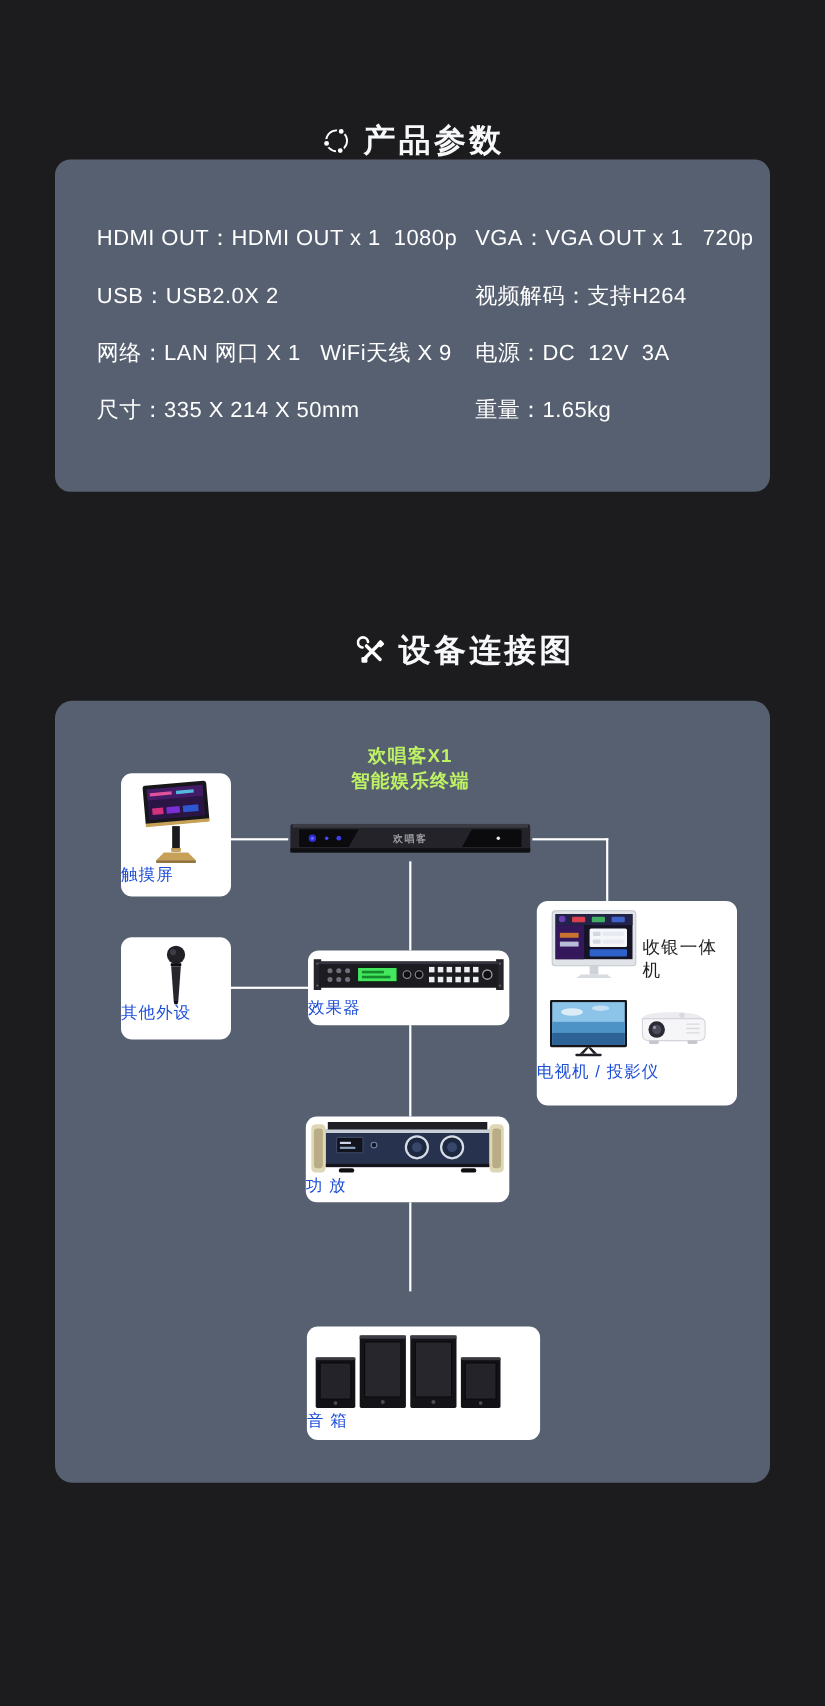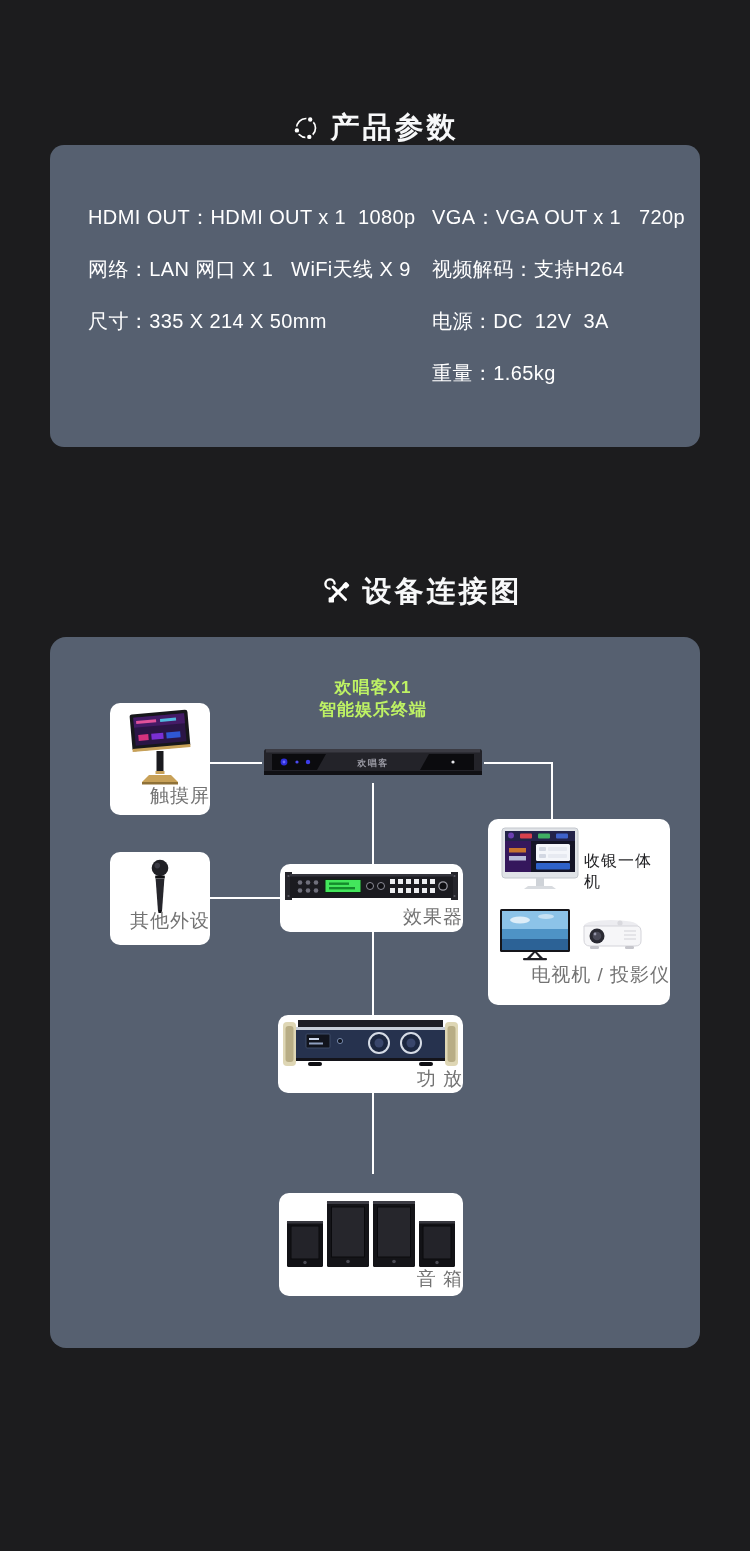--- a/index.html
+++ b/index.html
@@ -26,22 +26,22 @@
   .spec-col { position:absolute; top:46px; }
   .spec-row { height:52px; line-height:52px; white-space:pre; }
   .spec-label, .spec-value {
     color:#ffffff; font-size:20px; letter-spacing:0.4px; white-space:pre;
   }
   
   .node {
     position:absolute; background:#ffffff; border-radius:10px;
   }
   .node-label {
-    position:absolute; left:0; right:0; text-align:right;
-    color:#737373; font-size:19px; letter-spacing:1px; line-height:18px;
+    position:absolute; left:0; right:0; text-align:left;
+    color:#1d4ed8; font-size:15px; letter-spacing:1px; line-height:18px;
   }
   .node svg { position:absolute; display:block; }
   .term-label {
     position:absolute; text-align:center; color:#bef264;
     font-size:17px; font-weight:700; line-height:22px; letter-spacing:1px;
   }
   .cline { position:absolute; background:#ffffff; }
   .cline.h { height:2px; }
   .cline.v { width:2px; }
   .side-label {
@@ -59,20 +59,21 @@
       <circle cx="18.2" cy="5.5" r="3.1" fill="#ffffff" stroke="#1c1c1e" stroke-width="1.8"></circle>
       <circle cx="4.9" cy="16.4" r="3.1" fill="#ffffff" stroke="#1c1c1e" stroke-width="1.8"></circle>
       <circle cx="17.3" cy="22.9" r="3.1" fill="#ffffff" stroke="#1c1c1e" stroke-width="1.8"></circle>
     </svg>
     <div class="ttl">产品参数</div>
   </div>
 
   <div class="card" style="left:50px; top:145px; width:650px; height:302px;">
     <div class="spec-col" style="left:38px;">
       <div class="spec-row"><span class="spec-label">HDMI OUT：</span><span class="spec-value">HDMI OUT x 1  1080p</span></div>
+      <div class="spec-row"><span class="spec-label">USB：</span><span class="spec-value">USB2.0X 2</span></div>
       <div class="spec-row"><span class="spec-label">网络：</span><span class="spec-value">LAN 网口 X 1   WiFi天线 X 9</span></div>
       <div class="spec-row"><span class="spec-label">尺寸：</span><span class="spec-value">335 X 214 X 50mm</span></div>
     </div>
     <div class="spec-col" style="left:382px;">
       <div class="spec-row"><span class="spec-label">VGA：</span><span class="spec-value">VGA OUT x 1   720p</span></div>
       <div class="spec-row"><span class="spec-label">视频解码：</span><span class="spec-value">支持H264</span></div>
       <div class="spec-row"><span class="spec-label">电源：</span><span class="spec-value">DC  12V  3A</span></div>
       <div class="spec-row"><span class="spec-label">重量：</span><span class="spec-value">1.65kg</span></div>
     </div>
   </div>
@@ -261,21 +262,21 @@
         <circle cx="97" cy="25" r="10" fill="#1c2740" stroke="#d6dce6" stroke-width="2"></circle>
         <circle cx="97" cy="25" r="4.5" fill="#39466b"></circle>
         <circle cx="129" cy="25" r="10" fill="#1c2740" stroke="#d6dce6" stroke-width="2"></circle>
         <circle cx="129" cy="25" r="4.5" fill="#39466b"></circle>
         <rect x="26" y="44" width="14" height="4" rx="2" fill="#0e0e12"></rect>
         <rect x="137" y="44" width="14" height="4" rx="2" fill="#0e0e12"></rect>
       </svg>
       <div class="node-label" style="bottom:5px;">功 放</div>
     </div>
 
-    <div class="node" style="left:229px; top:556px; width:184px; height:103px;">
+    <div class="node" style="left:229px; top:569px; width:212px; height:103px;">
       <svg style="left:6px; top:4px;" width="172" height="72" viewBox="0 0 172 72">
         <g>
           <rect x="2" y="24" width="36" height="46" rx="1.5" fill="#121216"></rect>
           <rect x="2" y="24" width="36" height="2.5" fill="#38383f"></rect>
           <rect x="6" y="29" width="28" height="33" fill="#232329" stroke="#0a0a0d" stroke-width="1"></rect>
           <circle cx="20" cy="65.5" r="1.7" fill="#4c4c55"></circle>
         </g>
         <g>
           <rect x="42" y="4" width="42" height="66" rx="1.5" fill="#141418"></rect>
           <rect x="42" y="4" width="42" height="3" fill="#3c3c44"></rect>

